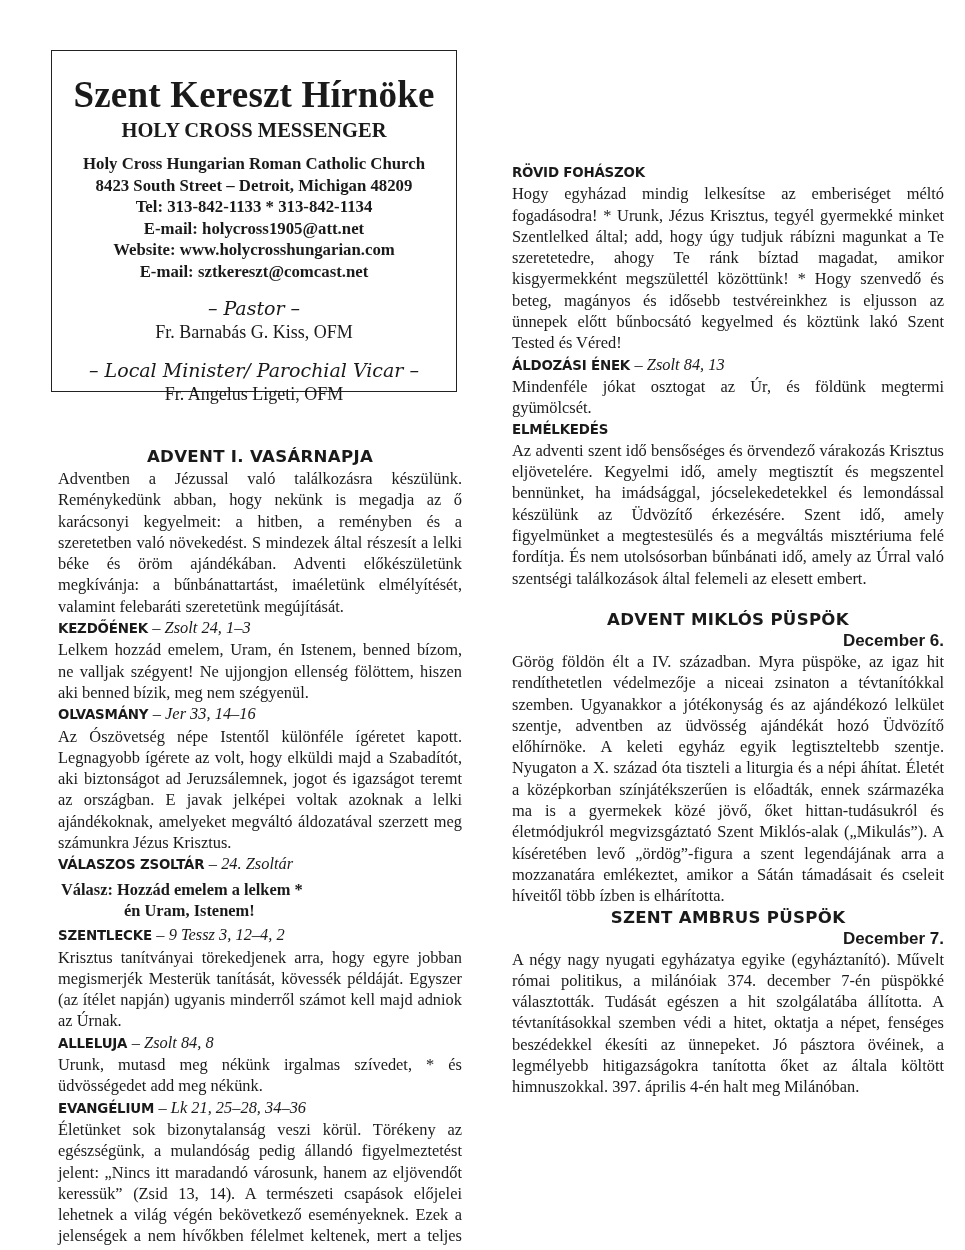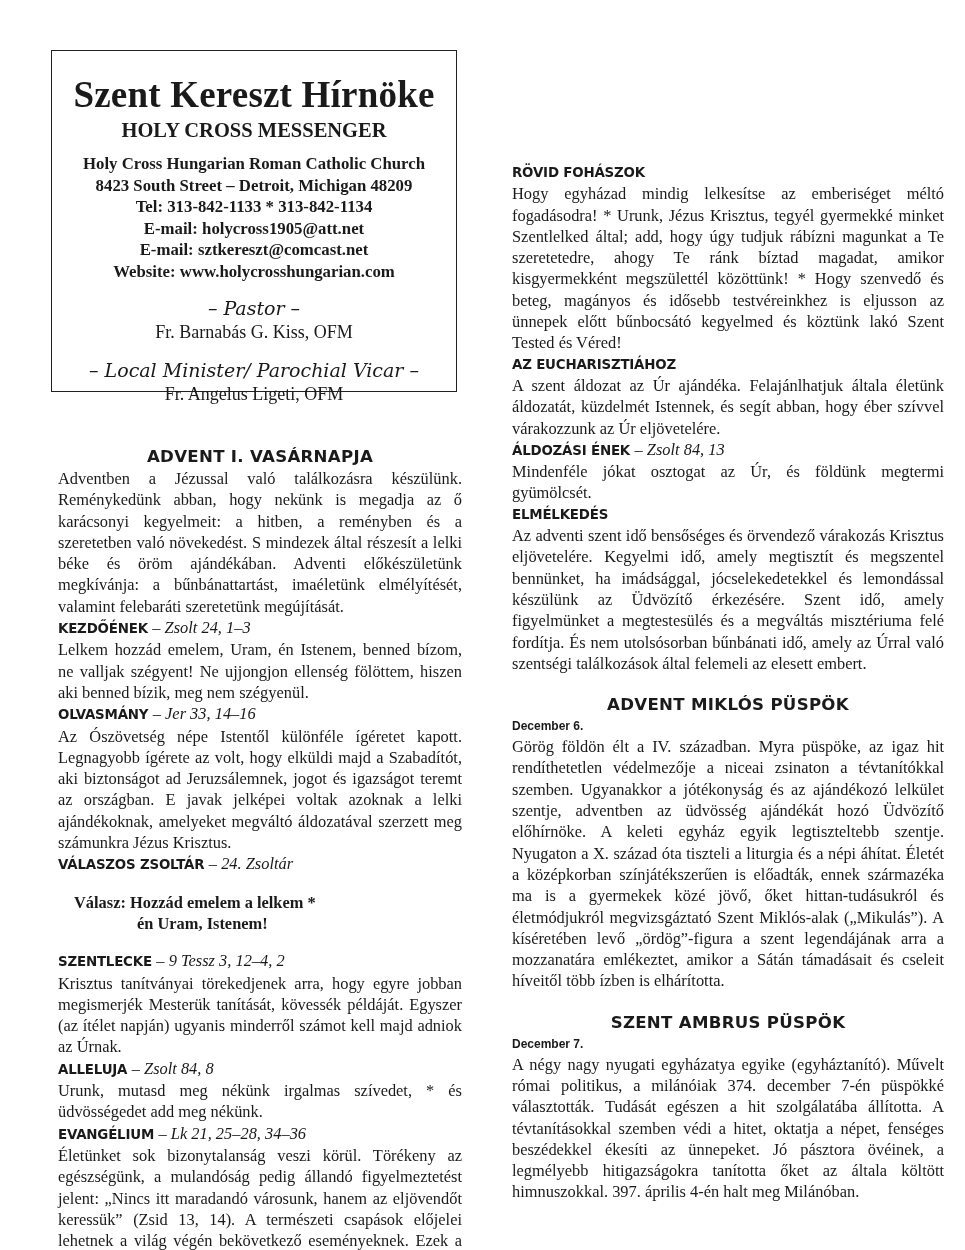--- a/index.html
+++ b/index.html
@@ -26,39 +26,39 @@
   .sec-h {
     font-family: "DejaVu Sans", sans-serif; font-weight: bold; font-size: 13.4px;
     line-height: 21.3px; margin: 0; letter-spacing: -0.2px;
   }
   .sec-h .ref { font-family: "Liberation Serif", serif; font-style: italic; font-weight: normal; font-size: 16.4px; letter-spacing: 0; }
   .big-h {
     font-family: "DejaVu Sans", sans-serif; font-weight: bold; font-size: 16.6px;
     text-align: center; line-height: 22px; margin: 0; letter-spacing: 0.3px;
   }
   .date-h {
-    font-family: "Liberation Sans", sans-serif; font-weight: bold; font-size: 12px;
-    text-align: left; line-height: 20px; margin: 0;
+    font-family: "Liberation Sans", sans-serif; font-weight: bold; font-size: 17px;
+    text-align: right; line-height: 20px; margin: 0;
   }
-  .response { font-family: "Liberation Serif", serif; font-weight: bold; font-size: 16.4px; line-height: 21.3px; margin: 16px; }
+  .response { font-family: "Liberation Serif", serif; font-weight: bold; font-size: 16.4px; line-height: 21.3px; margin: 3px; }
   .response .indent { padding-left: 63px; display: block; }
 </style>
 </head>
 <body>
 
 <div class="masthead">
   <div class="mh-title">Szent Kereszt Hírnöke</div>
   <div class="mh-sub">HOLY CROSS MESSENGER</div>
   <div class="mh-info">
     <div>Holy Cross Hungarian Roman Catholic Church</div>
     <div>8423 South Street – Detroit, Michigan 48209</div>
     <div>Tel: 313-842-1133 * 313-842-1134</div>
     <div>E-mail: holycross1905@att.net</div>
+    <div>Website: www.holycrosshungarian.com</div>
     <div>E-mail: sztkereszt@comcast.net</div>
-    <div>Website: www.holycrosshungarian.com</div>
   </div>
   <div class="mh-role r1">– Pastor –</div>
   <div class="mh-name">Fr. Barnabás G. Kiss, OFM</div>
   <div class="mh-role r2">– Local Minister/ Parochial Vicar –</div>
   <div class="mh-name">Fr. Angelus Ligeti, OFM</div>
 </div>
 
 <div class="col col-left" style="top:446px;">
   <h2 class="big-h">ADVENT I. VASÁRNAPJA</h2>
   <p class="body-text">Adventben a Jézussal való találkozásra készülünk. Reménykedünk abban, hogy nekünk is megadja az ő karácsonyi kegyelmeit: a hitben, a reményben és a szeretetben való növekedést. S mindezek által részesít a lelki béke és öröm ajándékában. Adventi előkészületünk megkívánja: a bűnbánattartást, imaéletünk elmélyítését, valamint felebaráti szeretetünk megújítását.</p>
@@ -96,39 +96,35 @@
     <p class="body-text" id="evangelium-text">Életünket sok bizonytalanság veszi körül. Törékeny az egészségünk, a mulandóság pedig állandó figyelmeztetést jelent: „Nincs itt maradandó városunk, hanem az eljövendőt keressük” (Zsid 13, 14). A természeti csapások előjelei lehetnek a világ végén bekövetkező eseményeknek. Ezek a jelenségek a nem hívőkben félelmet keltenek, mert a teljes megsemmisülés fenyegetését látják bennük. A hívők viszont egész életükben készültek, az Úrral való találkozásra, imában virrasztanak, „égő lámpával mennek Krisztus elé”, aki ítélni és jutalmazni jön majd el.</p>
   </div>
 </div>
 
 <div class="col col-right" style="top:56px;">
   <div style="margin-top:106px;">
     <p class="sec-h"><span>RÖVID FOHÁSZOK</span></p>
     <p class="body-text">Hogy egyházad mindig lelkesítse az emberiséget méltó fogadásodra! * Urunk, Jézus Krisztus, tegyél gyermekké minket Szentlelked által; add, hogy úgy tudjuk rábízni magunkat a Te szeretetedre, ahogy Te ránk bíztad magadat, amikor kisgyermekként megszülettél közöttünk! * Hogy szenvedő és beteg, magányos és idősebb testvéreinkhez is eljusson az ünnepek előtt bűnbocsátó kegyelmed és köztünk lakó Szent Tested és Véred!</p>
   </div>
 
-  <div>
-    <p class="sec-h"><span>AZ EUCHARISZTIÁHOZ</span></p>
-    <p class="body-text">A szent áldozat az Úr ajándéka. Felajánlhatjuk általa életünk áldozatát, küzdelmét Istennek, és segít abban, hogy éber szívvel várakozzunk az Úr eljövetelére.</p>
-  </div>
 
   <div>
     <p class="sec-h"><span>ÁLDOZÁSI ÉNEK</span> <span class="ref">– Zsolt 84, 13</span></p>
     <p class="body-text">Mindenféle jókat osztogat az Úr, és földünk megtermi gyümölcsét.</p>
   </div>
 
   <div>
     <p class="sec-h"><span>ELMÉLKEDÉS</span></p>
     <p class="body-text">Az adventi szent idő bensőséges és örvendező várakozás Krisztus eljövetelére. Kegyelmi idő, amely megtisztít és megszentel bennünket, ha imádsággal, jócselekedetekkel és lemondással készülünk az Üdvözítő érkezésére. Szent idő, amely figyelmünket a megtestesülés és a megváltás misztériuma felé fordítja. És nem utolsósorban bűnbánati idő, amely az Úrral való szentségi találkozások által felemeli az elesett embert.</p>
   </div>
 
   <div style="margin-top:20px;">
     <h2 class="big-h">ADVENT MIKLÓS PÜSPÖK</h2>
     <p class="date-h">December 6.</p>
     <p class="body-text">Görög földön élt a IV. században. Myra püspöke, az igaz hit rendíthetetlen védelmezője a niceai zsinaton a tévtanítókkal szemben. Ugyanakkor a jótékonyság és az ajándékozó lelkület szentje, adventben az üdvösség ajándékát hozó Üdvözítő előhírnöke. A keleti egyház egyik legtiszteltebb szentje. Nyugaton a X. század óta tiszteli a liturgia és a népi áhítat. Életét a középkorban színjátékszerűen is előadták, ennek származéka ma is a gyermekek közé jövő, őket hittan-tudásukról és életmódjukról megvizsgáztató Szent Miklós-alak („Mikulás”). A kíséretében levő „ördög”-figura a szent legendájának arra a mozzanatára emlékeztet, amikor a Sátán támadásait és cseleit híveitől több ízben is elhárította.</p>
   </div>
 
-  <div style="margin-top:20px;">
+  <div style="">
     <h2 class="big-h">SZENT AMBRUS PÜSPÖK</h2>
     <p class="date-h">December 7.</p>
     <p class="body-text">A négy nagy nyugati egyházatya egyike (egyháztanító). Művelt római politikus, a milánóiak 374. december 7-én püspökké választották. Tudását egészen a hit szolgálatába állította. A tévtanításokkal szemben védi a hitet, oktatja a népet, fenséges beszédekkel ékesíti az ünnepeket. Jó pásztora övéinek, a legmélyebb hitigazságokra tanította őket az általa költött himnuszokkal. 397. április 4-én halt meg Milánóban.</p>
   </div>
 </div>
 
 </body></html>

